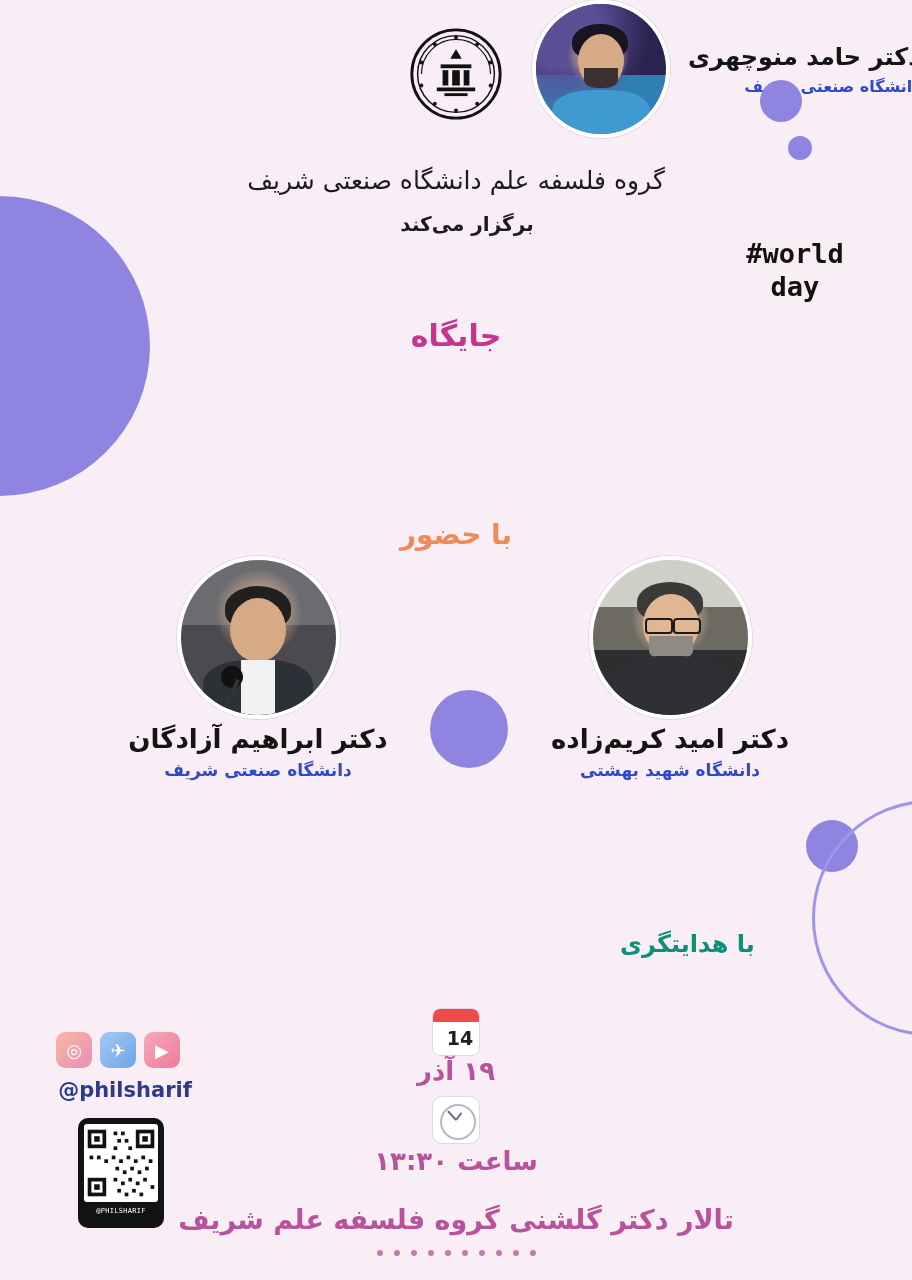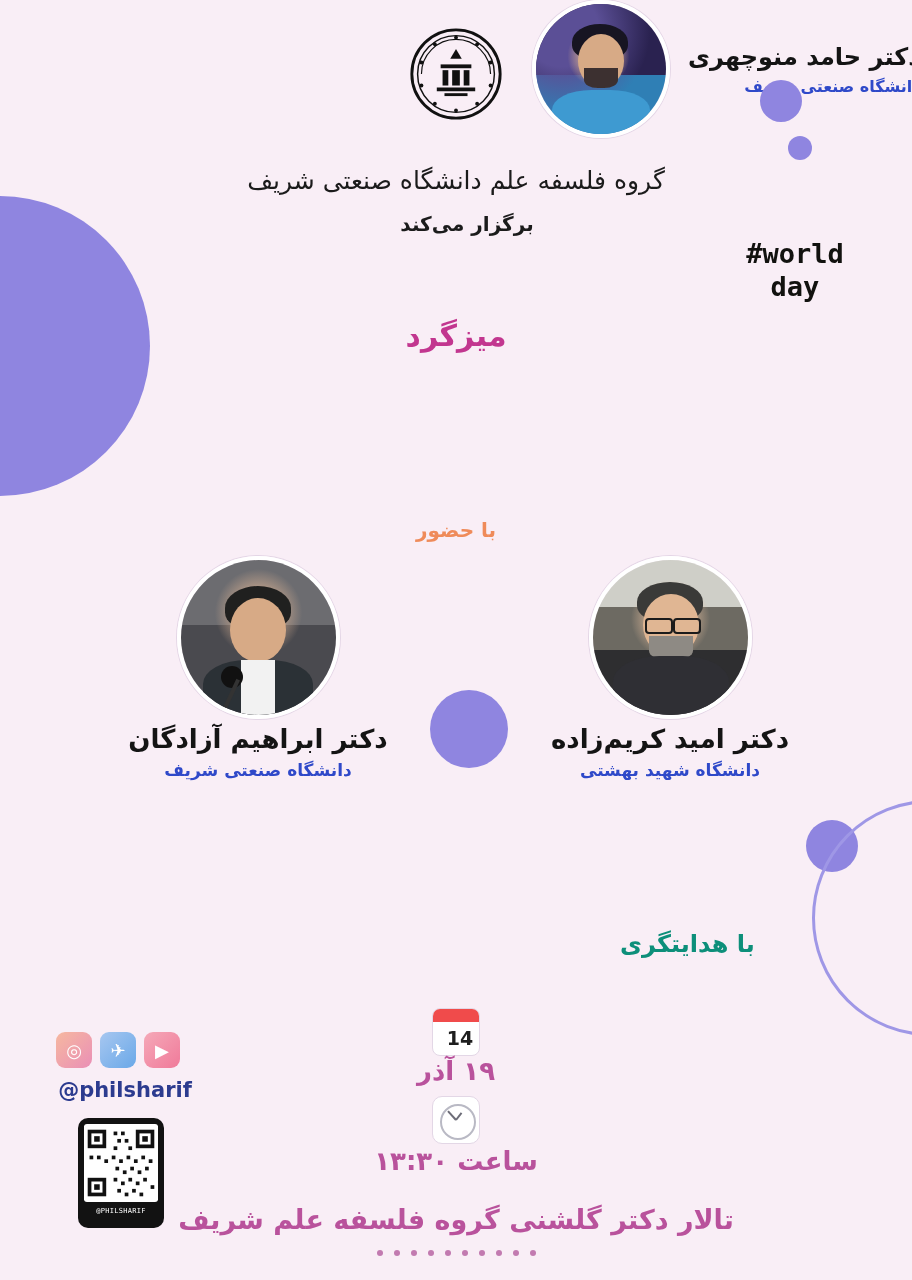--- a/index.html
+++ b/index.html
@@ -112,21 +112,21 @@
   .headline {
     top: 392px;
     font-size: 46px;
     color: #52c46a;
     font-weight: 700;
     text-shadow: 0 0 1px #52c46a;
     letter-spacing: 1px;
   }
   .with-presence {
     top: 518px;
-    font-size: 20px;
+    font-size: 28px;
     color: #ef8b5a;
     font-weight: 700;
   }
 
   
   .wpd {
     position: absolute;
     left: 700px;
     top: 238px;
     width: 190px;
@@ -453,21 +453,21 @@
   </div>
 
   <div class="center-text org-line1">گروه فلسفه علم دانشگاه صنعتی شریف</div>
   <div class="center-text org-line2">برگزار می‌کند</div>
 
   <div class="wpd">
     <div>#world</div>
     <div>day</div>
   </div>
 
-  <div class="center-text kicker">میزگرد</div>
+  <div class="center-text kicker">جایگاه</div>
   <div class="center-text with-presence">با حضور</div>
 
   <div class="speaker" id="speaker-azadegan">
     <div class="avatar">
       <div class="ph photo-azadegan">
         <div class="hair" style="left:44px;top:26px;width:66px;height:44px;"></div>
         <div class="face" style="left:49px;top:38px;width:56px;height:64px;"></div>
         <div class="body" style="left:22px;top:100px;width:110px;height:60px;background:#2b3136;"></div>
         <div class="body" style="left:60px;top:100px;width:34px;height:60px;background:#f2f2f2;border-radius:0;"></div>
         <div style="position:absolute;left:40px;top:106px;width:22px;height:22px;border-radius:50%;background:#111;"></div>

